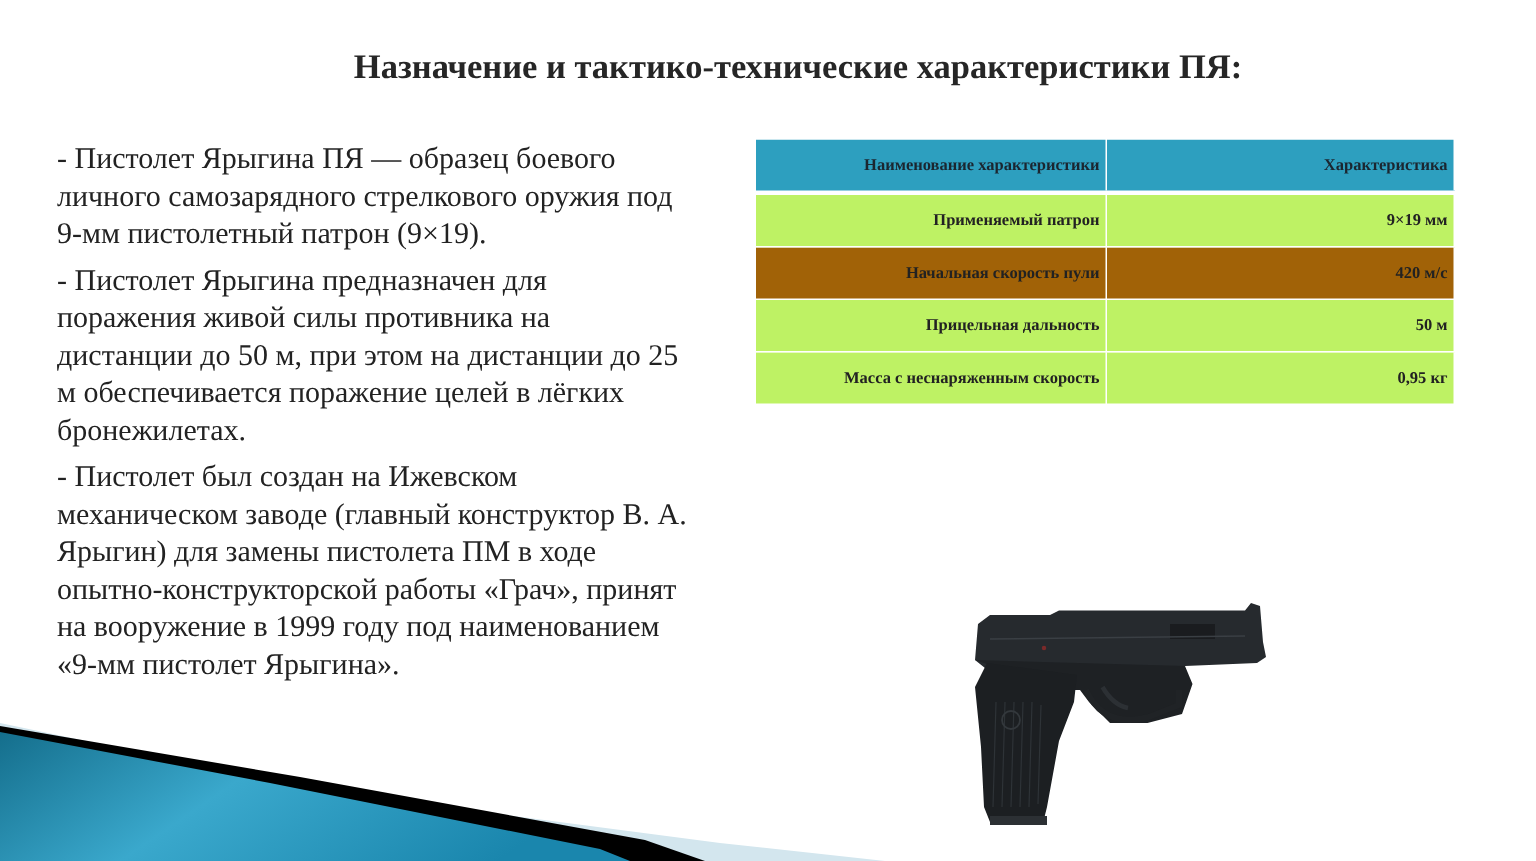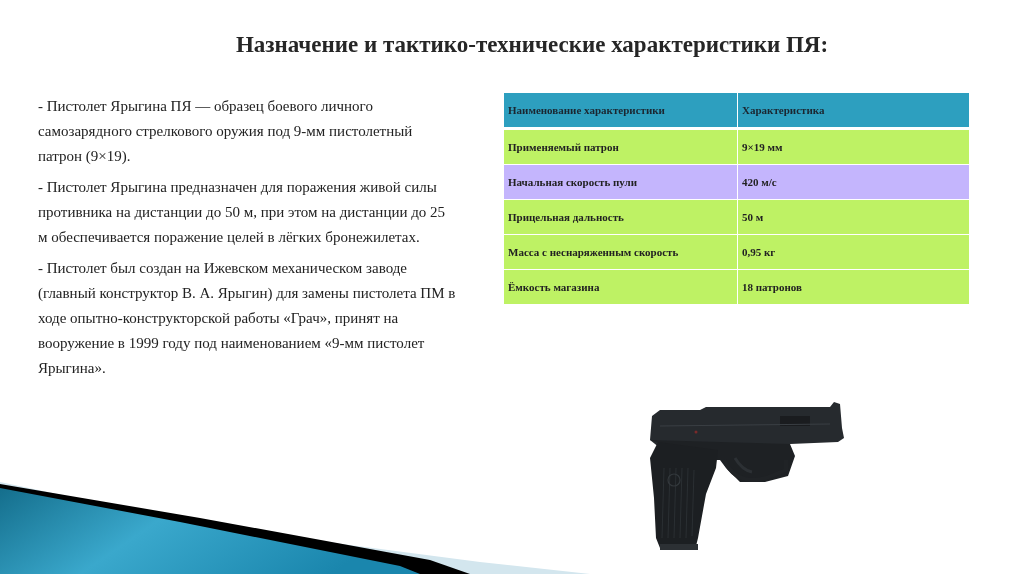--- a/index.html
+++ b/index.html
@@ -11,39 +11,39 @@
     }
     .title {
       position: absolute; left: 0; top: 32px; width: 1024px;
       text-align: center; padding-left: 40px; box-sizing: border-box;
       font-family: "Liberation Serif", serif;
       font-weight: bold; font-size: 23px; color: #262626;
       letter-spacing: 0px;
     }
     .body-text {
       position: absolute; left: 38px; top: 94px; width: 420px;
-      font-size: 15px; line-height: 25px; color: #222;
+      font-size: 20px; line-height: 25px; color: #222;
     }
     .body-text p { margin: 0 0 6px 0; }
 
     .spec-table {
       position: absolute; left: 503px; top: 92px; width: 466px;
       border-collapse: collapse; table-layout: fixed;
       font-family: "Liberation Serif", serif;
     }
     .spec-table col.c1 { width: 234px; }
     .spec-table col.c2 { width: 232px; }
     .spec-table th, .spec-table td {
-      text-align: left; font-weight: bold; font-size: 11px;
+      text-align: right; font-weight: bold; font-size: 11px;
       border: 1px solid #ffffff; padding: 0 4px;
     }
     .spec-table th { background: #2d9fbf; height: 34px; color: #1b2630; border-bottom: 3px solid #ffffff; }
     .spec-table td { height: 34px; color: #222; }
     .spec-table tr.odd td { background: #bef264; }
-    .spec-table tr.even td { background: #c4b5fd; }
+    .spec-table tr.even td { background: #a16207; }
 
     .pistol { position: absolute; left: 640px; top: 398px; width: 210px; height: 155px; }
 
     .deco { position: absolute; left: 0; top: 0; width: 1024px; height: 574px; pointer-events: none; }
   </style>
 </head>
 <body>
 
 <svg class="deco" viewBox="0 0 1024 574" preserveAspectRatio="none">
   <defs>
@@ -87,24 +87,20 @@
       <td>420 м/с</td>
     </tr>
     <tr class="odd">
       <td>Прицельная дальность</td>
       <td>50 м</td>
     </tr>
     <tr class="odd">
       <td>Масса с неснаряженным скорость</td>
       <td>0,95 кг</td>
     </tr>
-    <tr class="odd">
-      <td>Ёмкость магазина</td>
-      <td>18 патронов</td>
-    </tr>
   </tbody>
 </table>
 
 <svg class="pistol" viewBox="0 0 210 155">
 
   <path d="M12,18 L20,12 L60,12 L66,9 L190,9 L194,4 L200,6 L202,30 L204,40 L198,44 L150,46 L120,48 L60,50 L20,50 L10,42 Z" fill="#262a2e"></path>
   <rect x="140" y="18" width="30" height="10" fill="#1a1c1f"></rect>
   <line x1="20" y1="28" x2="190" y2="26" stroke="#3a3f44" stroke-width="1"></line>
 
   <path d="M10,42 L150,46 L155,58 L148,78 L125,84 L100,84 L86,70 L80,62 L70,62 Z" fill="#1e2124"></path>

